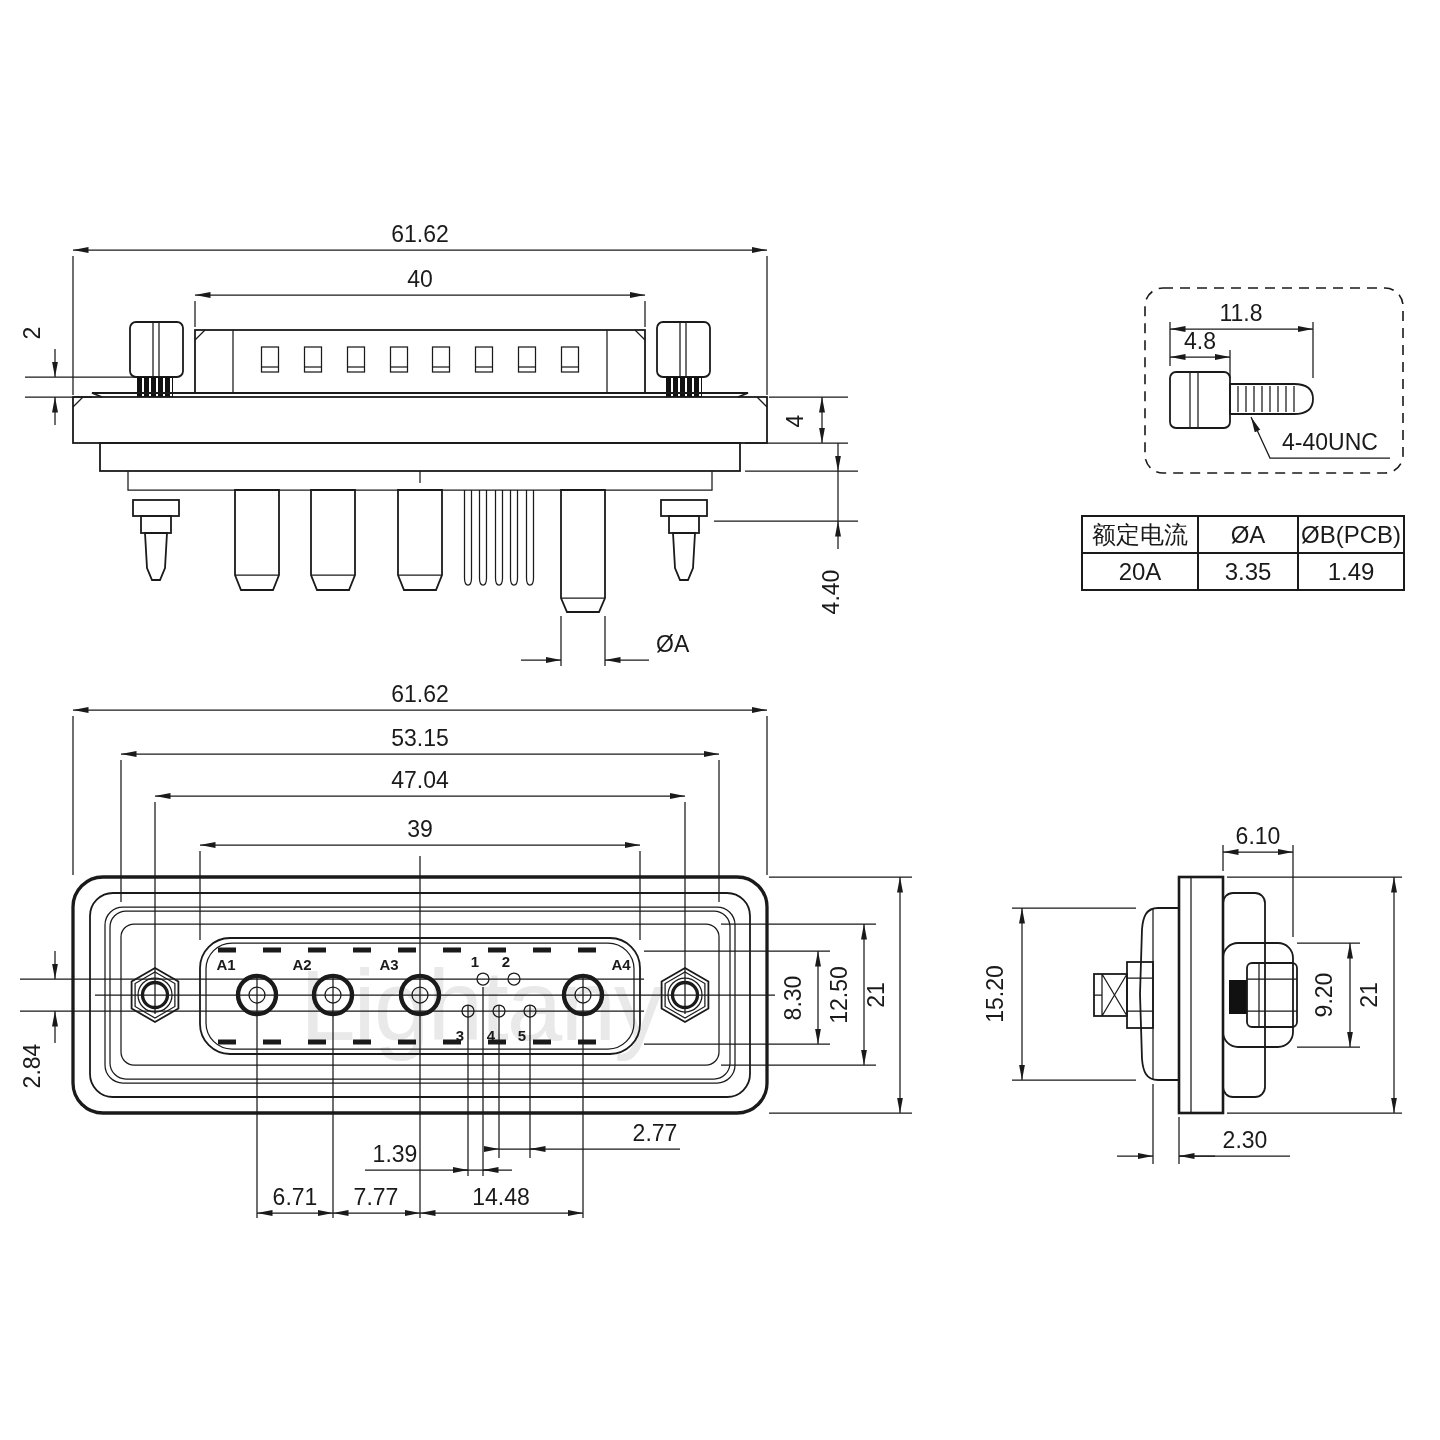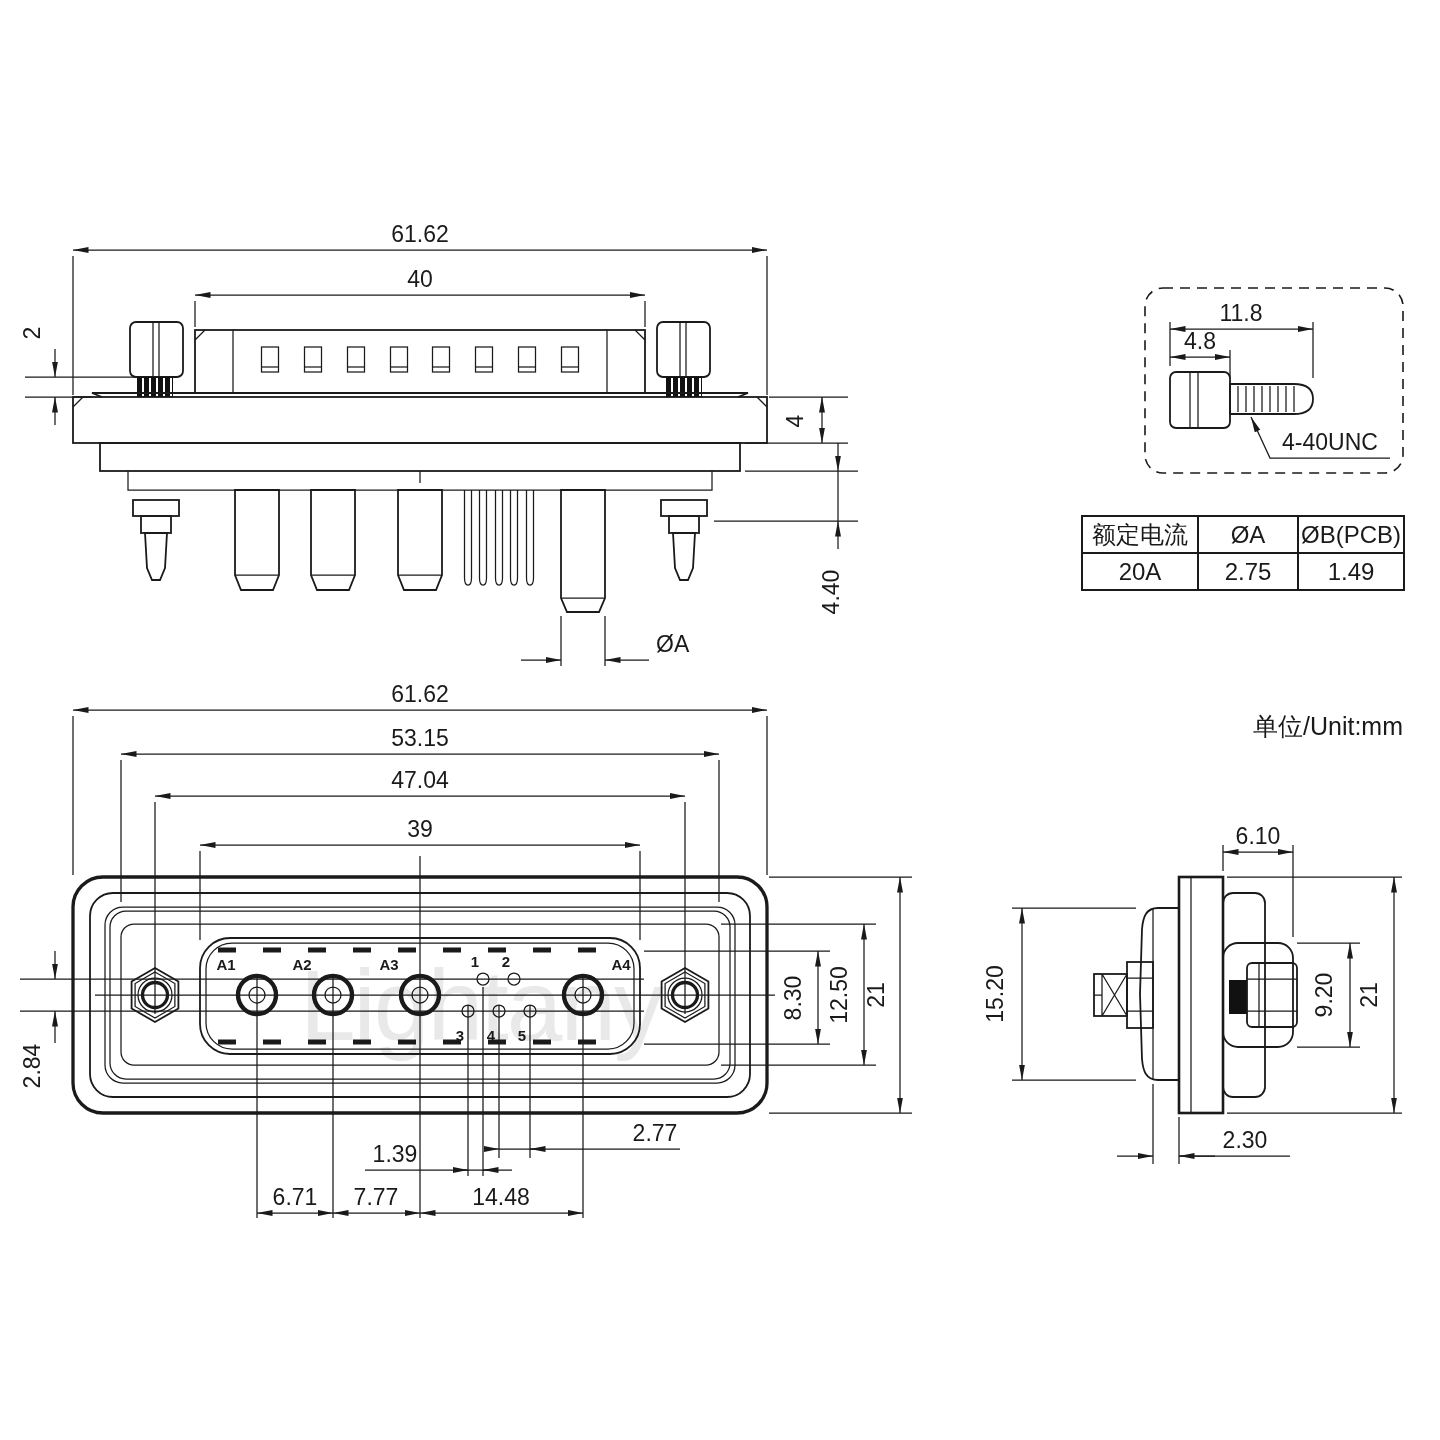--- a/index.html
+++ b/index.html
@@ -343,19 +343,18 @@
         <col style="width:106px">
       </colgroup>
   <tbody>
         <tr>
     <th>额定电流</th>
     <th>ØA</th>
     <th>ØB(PCB)</th>
   </tr>
   <tr>
     <td>20A</td>
-    <td>2.75</td>
+    <td>3.35</td>
     <td>1.49</td>
   </tr>
 </tbody>
     </table>
-<div class="unit">单位/Unit:mm</div>
 </div>
 
 </body></html>

